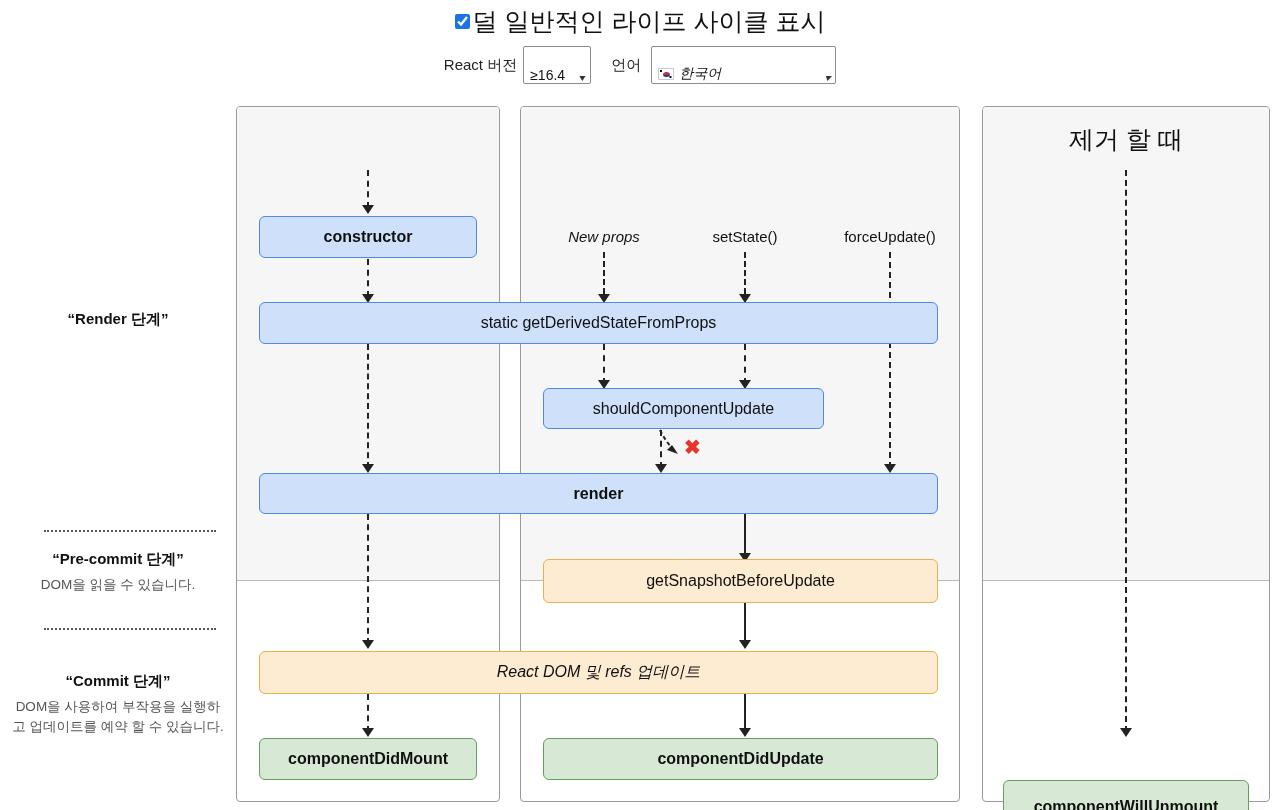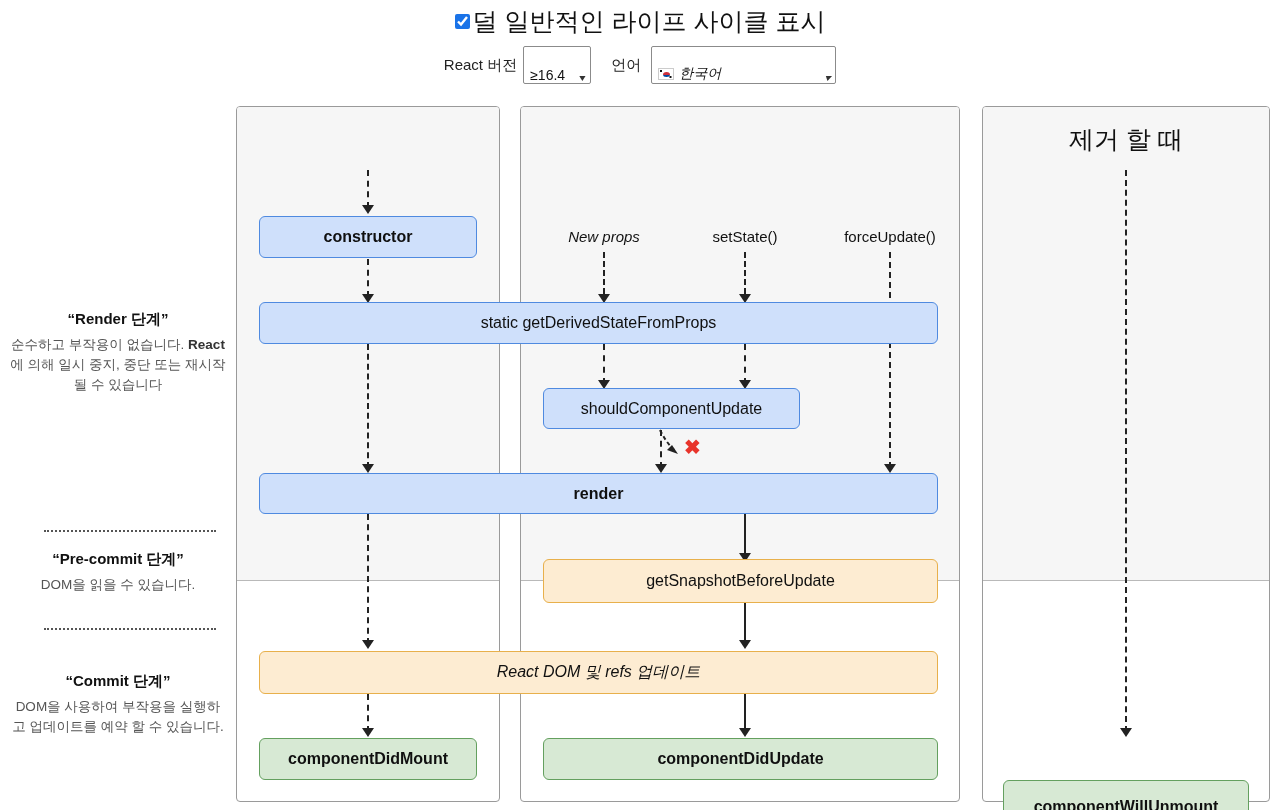--- a/index.html
+++ b/index.html
@@ -220,23 +220,20 @@
       </span>
       <span class="caret">▾</span>
     </span>
   </div>
 </div>
 
 <div id="phases">
 
   <div class="phase" style="top:310px;">
     <div class="phase-title">“Render 단계”</div>
-    <div class="phase-desc">
-      <span>순수하고 부작용이 없습니다. </span><b>React</b><span>에 의해 일시 중지, 중단 또는 재시작 될 수 있습니다</span>
-    </div>
   </div>
 
   <div class="dotted-rule" style="top:530px;"></div>
 
   <div class="phase" style="top:550px;">
     <div class="phase-title">“Pre-commit 단계”</div>
     <div class="phase-desc">DOM을 읽을 수 있습니다.</div>
   </div>
 
   <div class="dotted-rule" style="top:628px;"></div>
@@ -311,21 +308,21 @@
 <div class="arrowhead" style="left:1120px; top:728px;"></div>
 
 <div class="trigger italic" style="left:504px; top:228px; width:200px;">New props</div>
 <div class="trigger" style="left:645px; top:228px; width:200px;">setState()</div>
 <div class="trigger" style="left:790px; top:228px; width:200px;">forceUpdate()</div>
 
 <div class="lcbox blue bold" style="left:259px; top:216px; width:218px; height:42px;">constructor</div>
 
 <div class="lcbox blue" style="left:259px; top:302px; width:679px; height:42px;">static getDerivedStateFromProps</div>
 
-<div class="lcbox blue" style="left:543px; top:388px; width:257px; height:41px;">shouldComponentUpdate</div>
+<div class="lcbox blue" style="left:543px; top:388px; width:281px; height:41px;">shouldComponentUpdate</div>
 
 <div class="lcbox blue bold" style="left:259px; top:473px; width:679px; height:41px;">render</div>
 
 <div class="lcbox amber" style="left:543px; top:559px; width:395px; height:44px;">getSnapshotBeforeUpdate</div>
 
 <div class="lcbox amber italic" style="left:259px; top:651px; width:679px; height:43px;">React DOM 및 refs 업데이트</div>
 
 <div class="lcbox green bold" style="left:259px; top:738px; width:218px; height:42px;">componentDidMount</div>
 
 <div class="lcbox green bold" style="left:543px; top:738px; width:395px; height:42px;">componentDidUpdate</div>

